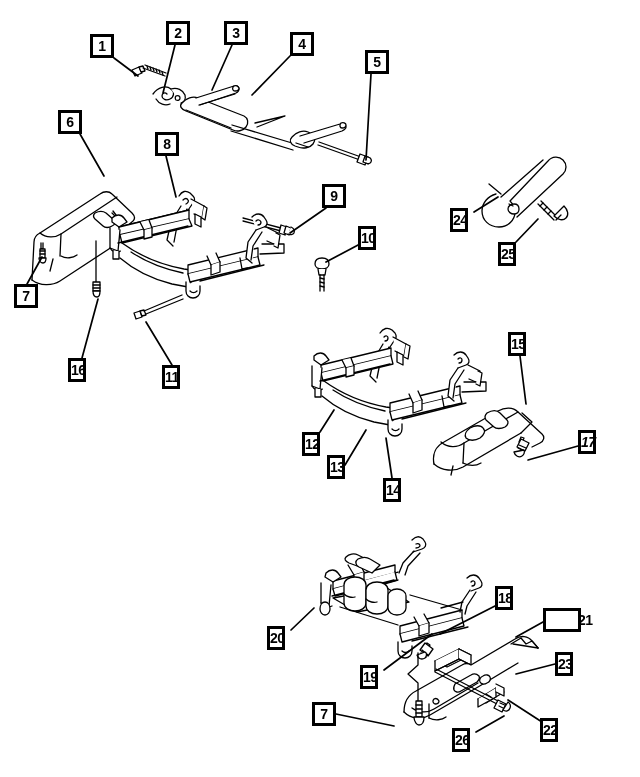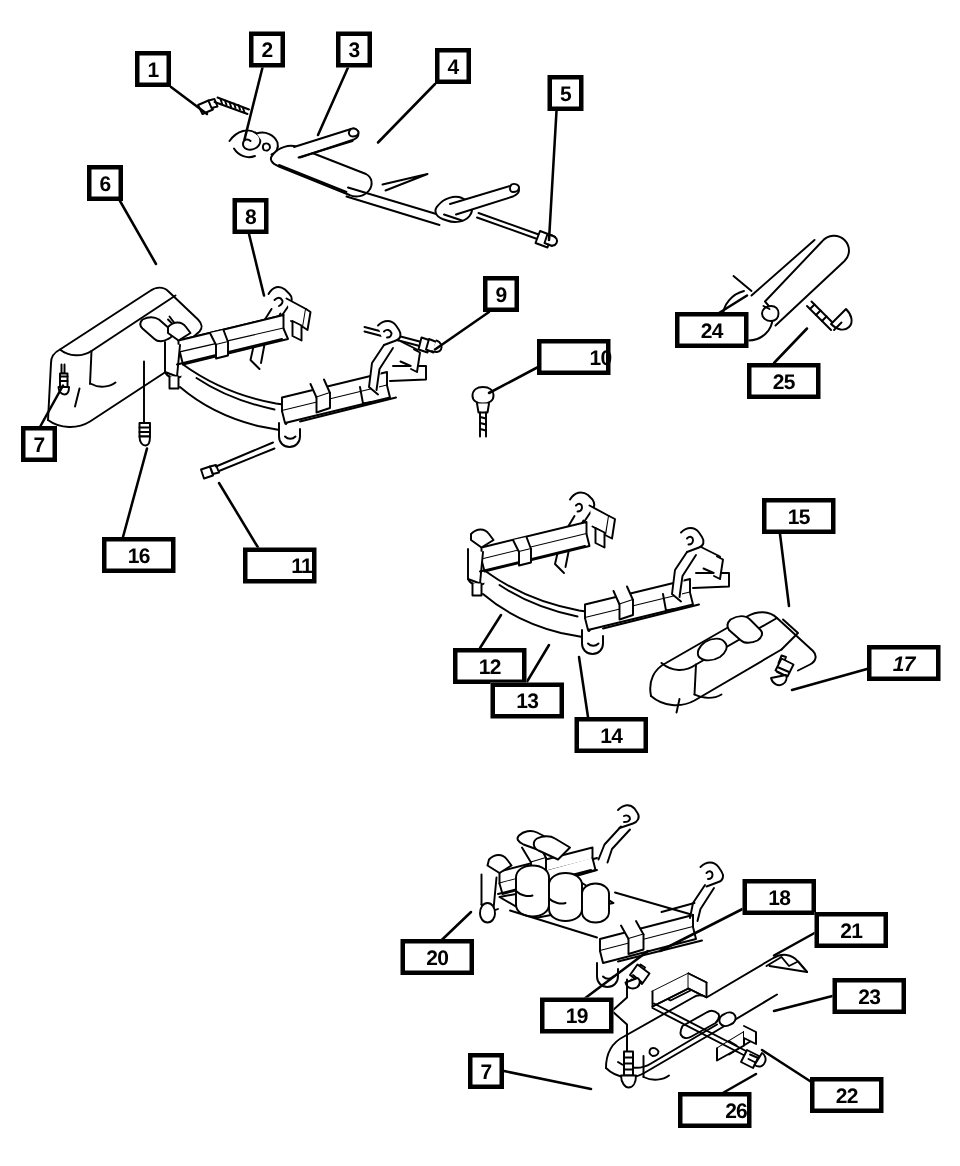--- a/index.html
+++ b/index.html
@@ -38,21 +38,21 @@
     background: #ffffff;
     color: #000000;
     font-family: "Liberation Sans", sans-serif;
     font-weight: bold;
     font-size: 14px;
     line-height: 18px;
     text-align: center;
     letter-spacing: -0.5px;
   }
   .callout.wide {
-    width: 49px;
+    width: 18px;
   }
 </style>
 </head>
 <body>
 
 <div id="diagram-root">
 
   <svg id="art-layer" viewBox="0 0 640 777" xmlns="http://www.w3.org/2000/svg">
     <g fill="none" stroke="#000" stroke-width="1.3" stroke-linejoin="round" stroke-linecap="round">
 
@@ -404,32 +404,32 @@
   <div id="callout-boxes">
       <div class="callout" style="left: 90px; top: 34px;">1</div>
       <div class="callout" style="left: 166px; top: 21px;">2</div>
       <div class="callout" style="left: 224px; top: 21px;">3</div>
       <div class="callout" style="left: 290px; top: 32px;">4</div>
       <div class="callout" style="left: 365px; top: 50px;">5</div>
       <div class="callout" style="left: 58px; top: 110px;">6</div>
       <div class="callout" style="left: 14px; top: 284px;">7</div>
       <div class="callout" style="left: 155px; top: 132px;">8</div>
       <div class="callout" style="left: 322px; top: 184px;">9</div>
-      <div class="callout wide" style="left: 358px; top: 226px; padding-left: 32px;">10</div>
+      <div class="callout wide" style="left: 358px; top: 226px;">10</div>
       <div class="callout wide" style="left: 162px; top: 365px; text-align: right;">11</div>
       <div class="callout wide" style="left: 302px; top: 432px;">12</div>
       <div class="callout wide" style="left: 327px; top: 455px;">13</div>
       <div class="callout wide" style="left: 383px; top: 478px;">14</div>
       <div class="callout wide" style="left: 508px; top: 332px;">15</div>
       <div class="callout wide" style="left: 68px; top: 358px;">16</div>
       <div class="callout wide" style="left: 578px; top: 430px; font-style: italic;">17</div>
       <div class="callout wide" style="left: 495px; top: 586px;">18</div>
       <div class="callout wide" style="left: 360px; top: 665px;">19</div>
       <div class="callout wide" style="left: 267px; top: 626px;">20</div>
-      <div class="callout wide" style="left: 543px; top: 608px;">21</div>
+      <div class="callout wide" style="left: 543px; top: 608px; padding-left: 32px;">21</div>
       <div class="callout wide" style="left: 540px; top: 718px;">22</div>
       <div class="callout wide" style="left: 555px; top: 652px;">23</div>
       <div class="callout wide" style="left: 450px; top: 208px;">24</div>
       <div class="callout wide" style="left: 498px; top: 242px;">25</div>
       <div class="callout wide" style="left: 452px; top: 728px; text-align: right;">26</div>
       <div class="callout" style="left: 312px; top: 702px;">7</div>
     </div>
 
 </div>
 

